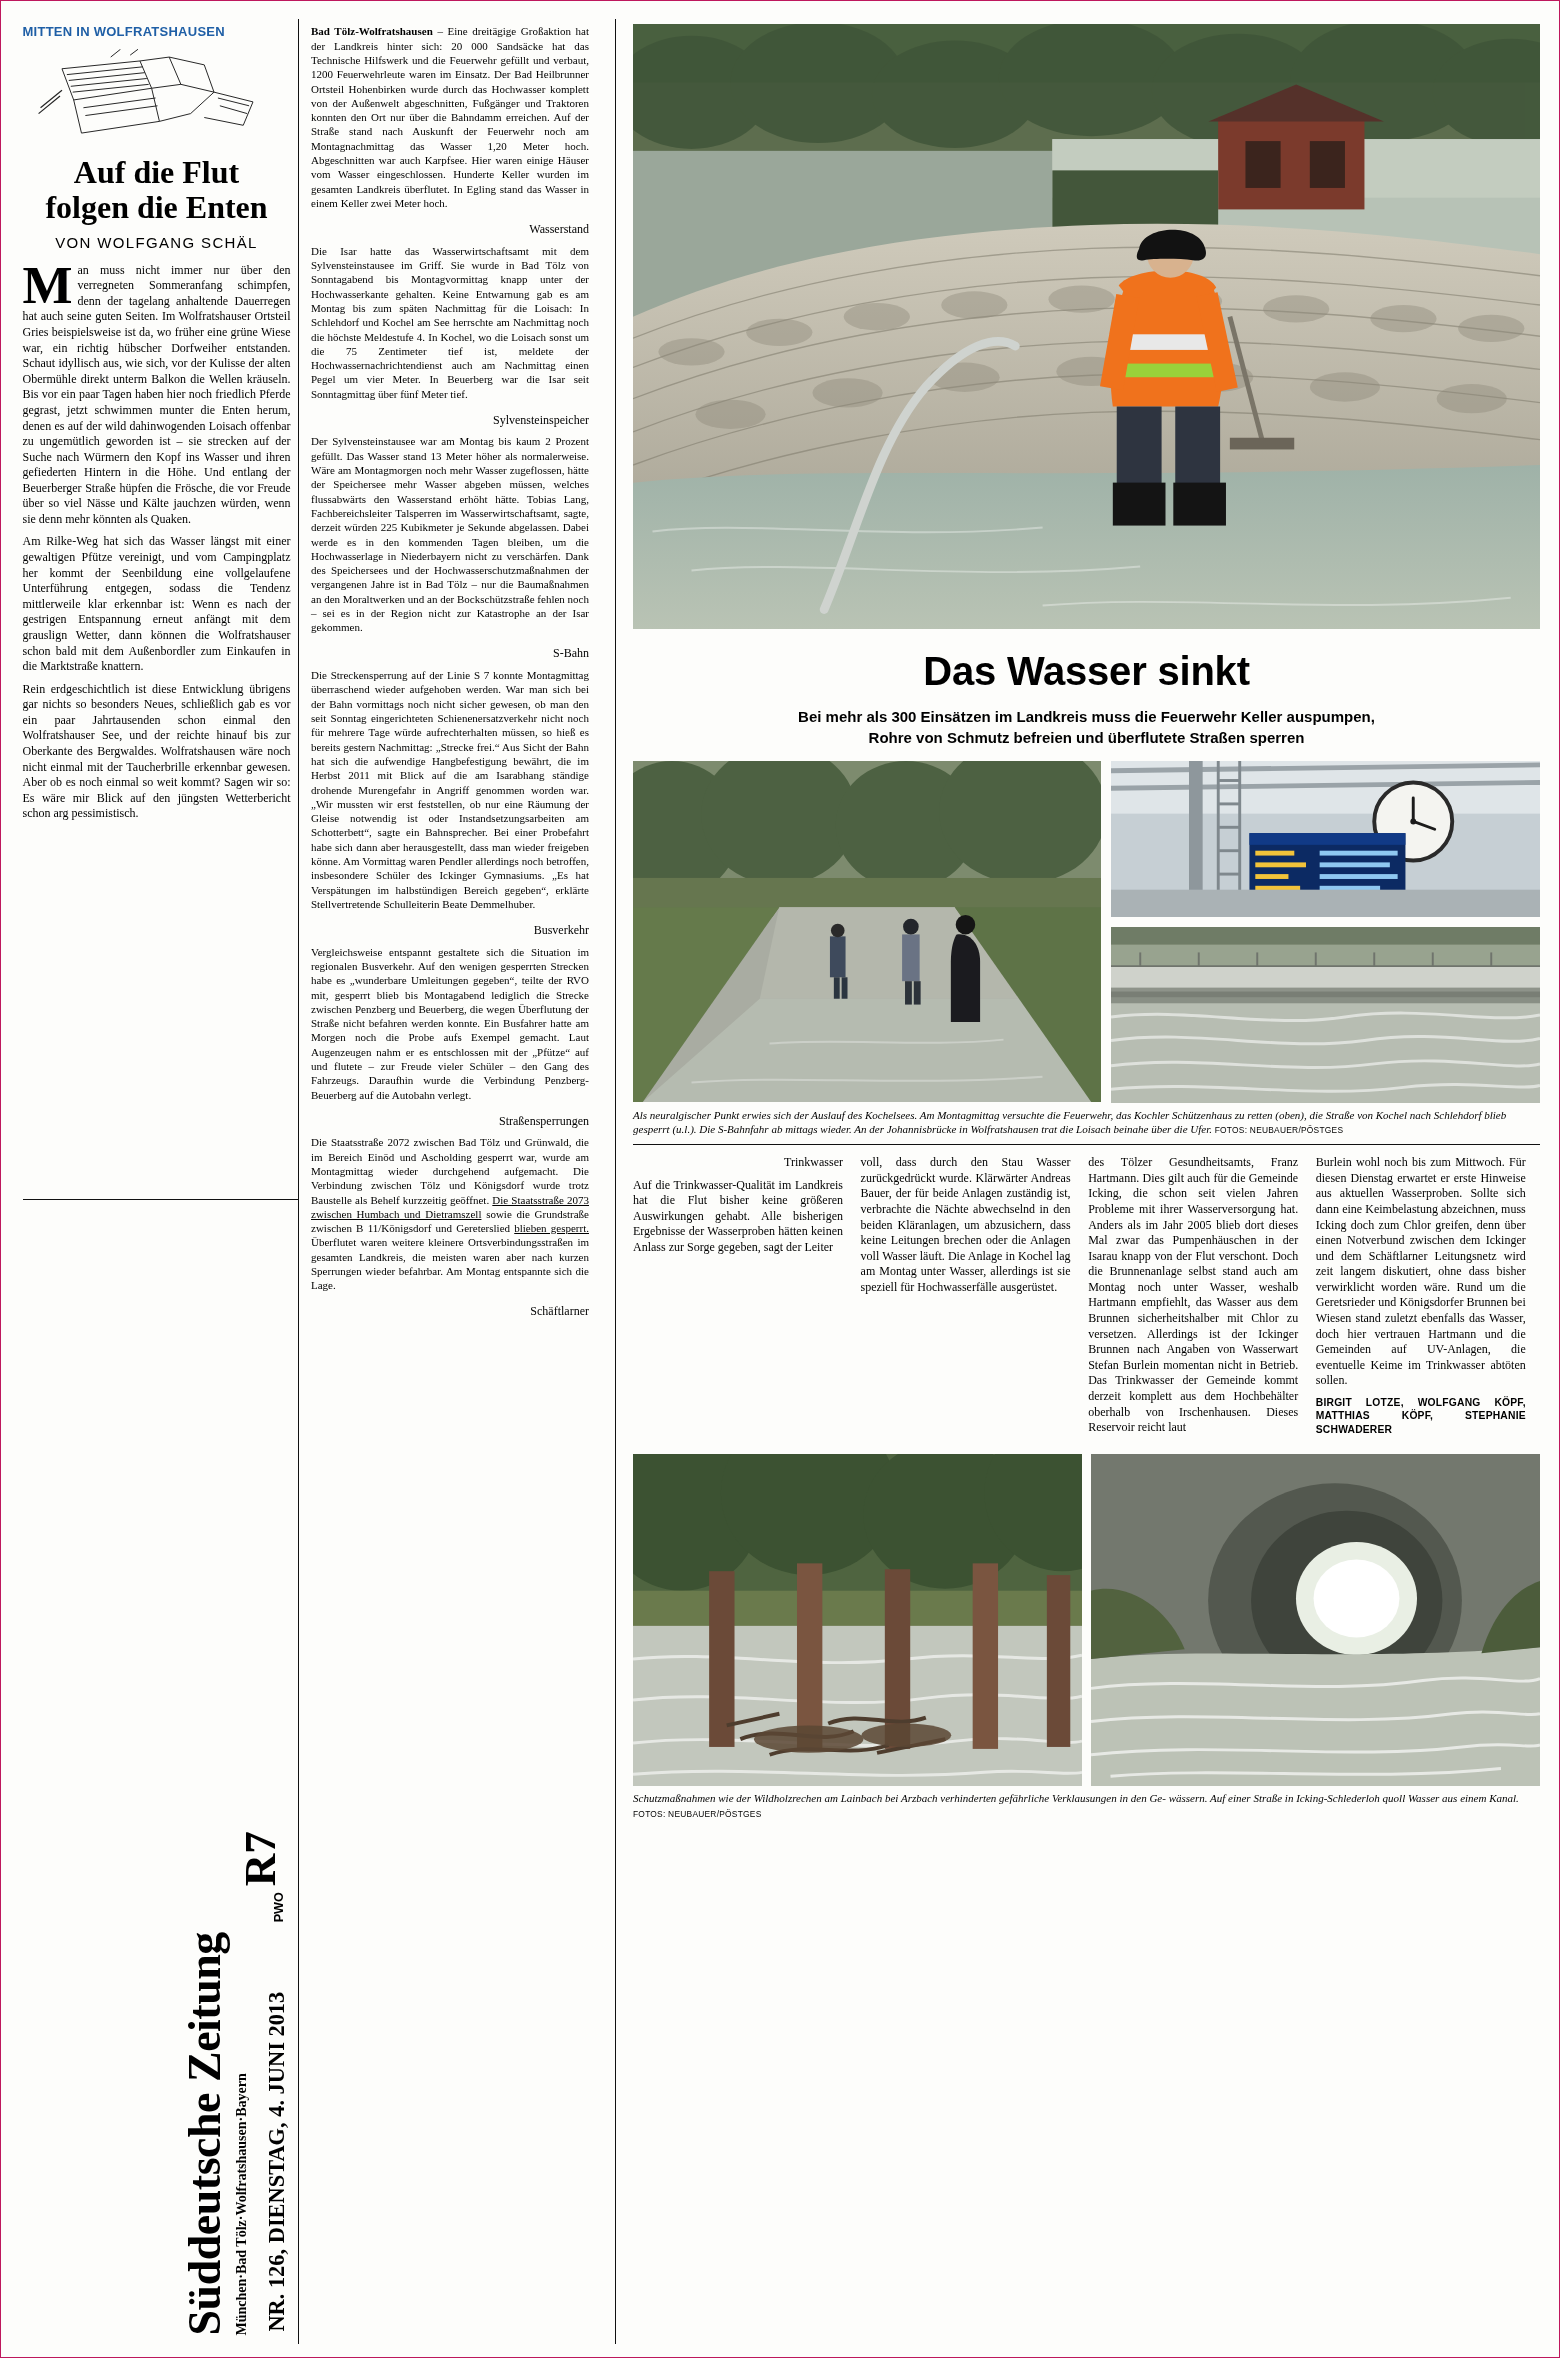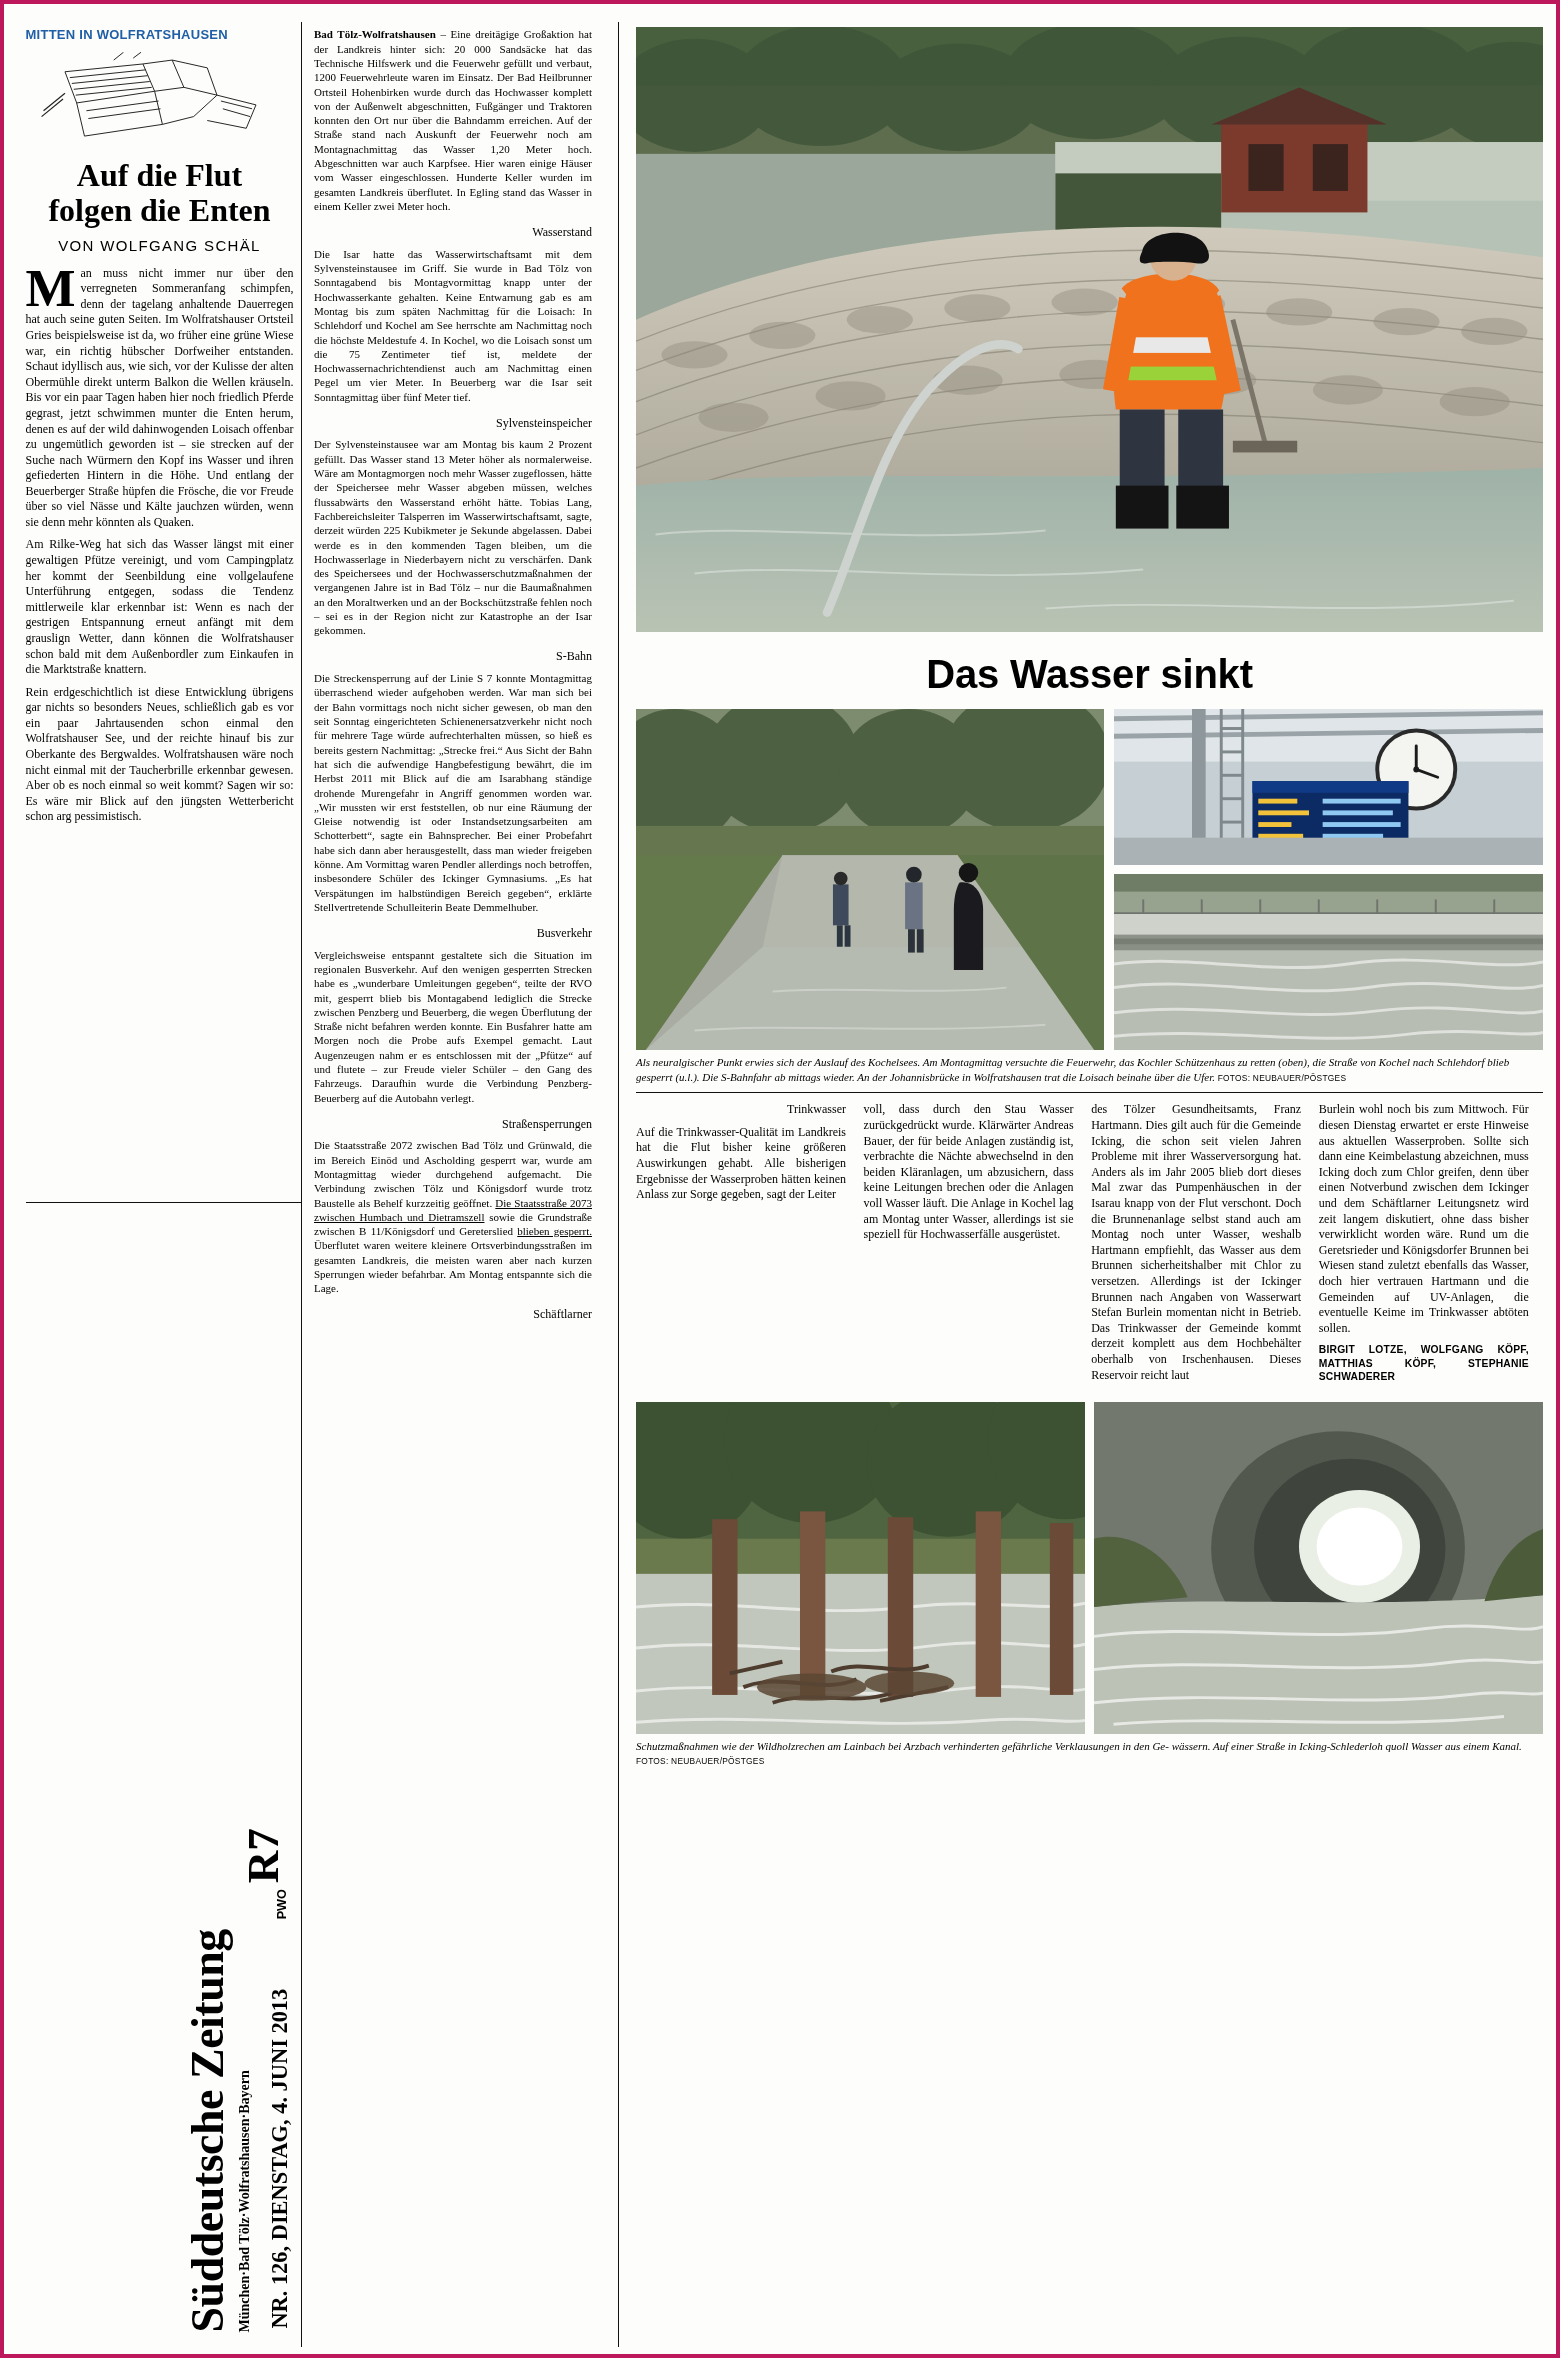--- a/index.html
+++ b/index.html
@@ -1,20 +1,20 @@
 <!DOCTYPE html>
 <html><head>
 <meta charset="utf-8">
 <style>
   html,body{margin:0;padding:0;background:#bdbdbd;}
   body{font-family:"Liberation Serif", serif;}
   .page{
     width:1560px;height:2358px;position:relative;background:#fdfdfb;
     box-sizing:border-box;padding:17.6px 19.5px 15.6px 19.5px;
-    border:4px solid #be185d;
+    border:1px solid #be185d;
   }
   .rule-v{position:absolute;background:#111;width:1px;}
   .rule-h{position:absolute;background:#111;height:1px;}
 
   
   .col1{position:absolute;left:21.5px;top:23.4px;width:268px;}
   .col2{position:absolute;left:310px;top:23.4px;width:278px;}
   .rightzone{position:absolute;left:632px;top:23.4px;width:907px;}
 
   
@@ -288,20 +288,24 @@
         </g>
 
         <g stroke="#7a7568" stroke-width="5" fill="none">
           <path d="M612 300 L646 430"></path>
         </g>
         <rect x="612" y="424" width="66" height="12" fill="#6b6559"></rect>
       </svg>
     </div>
 
     <h2 class="mainhead">Das Wasser sinkt</h2>
+    <div class="mainsub">
+      <span>Bei mehr als 300 Einsätzen im Landkreis muss die Feuerwehr Keller auspumpen,</span><br>
+      <span>Rohre von Schmutz befreien und überflutete Straßen sperren</span>
+    </div>
 
     <div style="display:flex;gap:9.8px;">
 
       <div class="photo" style="width:468px;height:341px;">
         <svg width="468" height="341" viewBox="0 0 480 350" preserveAspectRatio="none">
           <rect width="480" height="350" fill="#9fa79a"></rect>
           <rect width="480" height="120" fill="#7d8b6e"></rect>
           <g fill="#4d6142">
             <ellipse cx="40" cy="70" rx="70" ry="70"></ellipse>
               <ellipse cx="150" cy="55" rx="80" ry="72"></ellipse>

